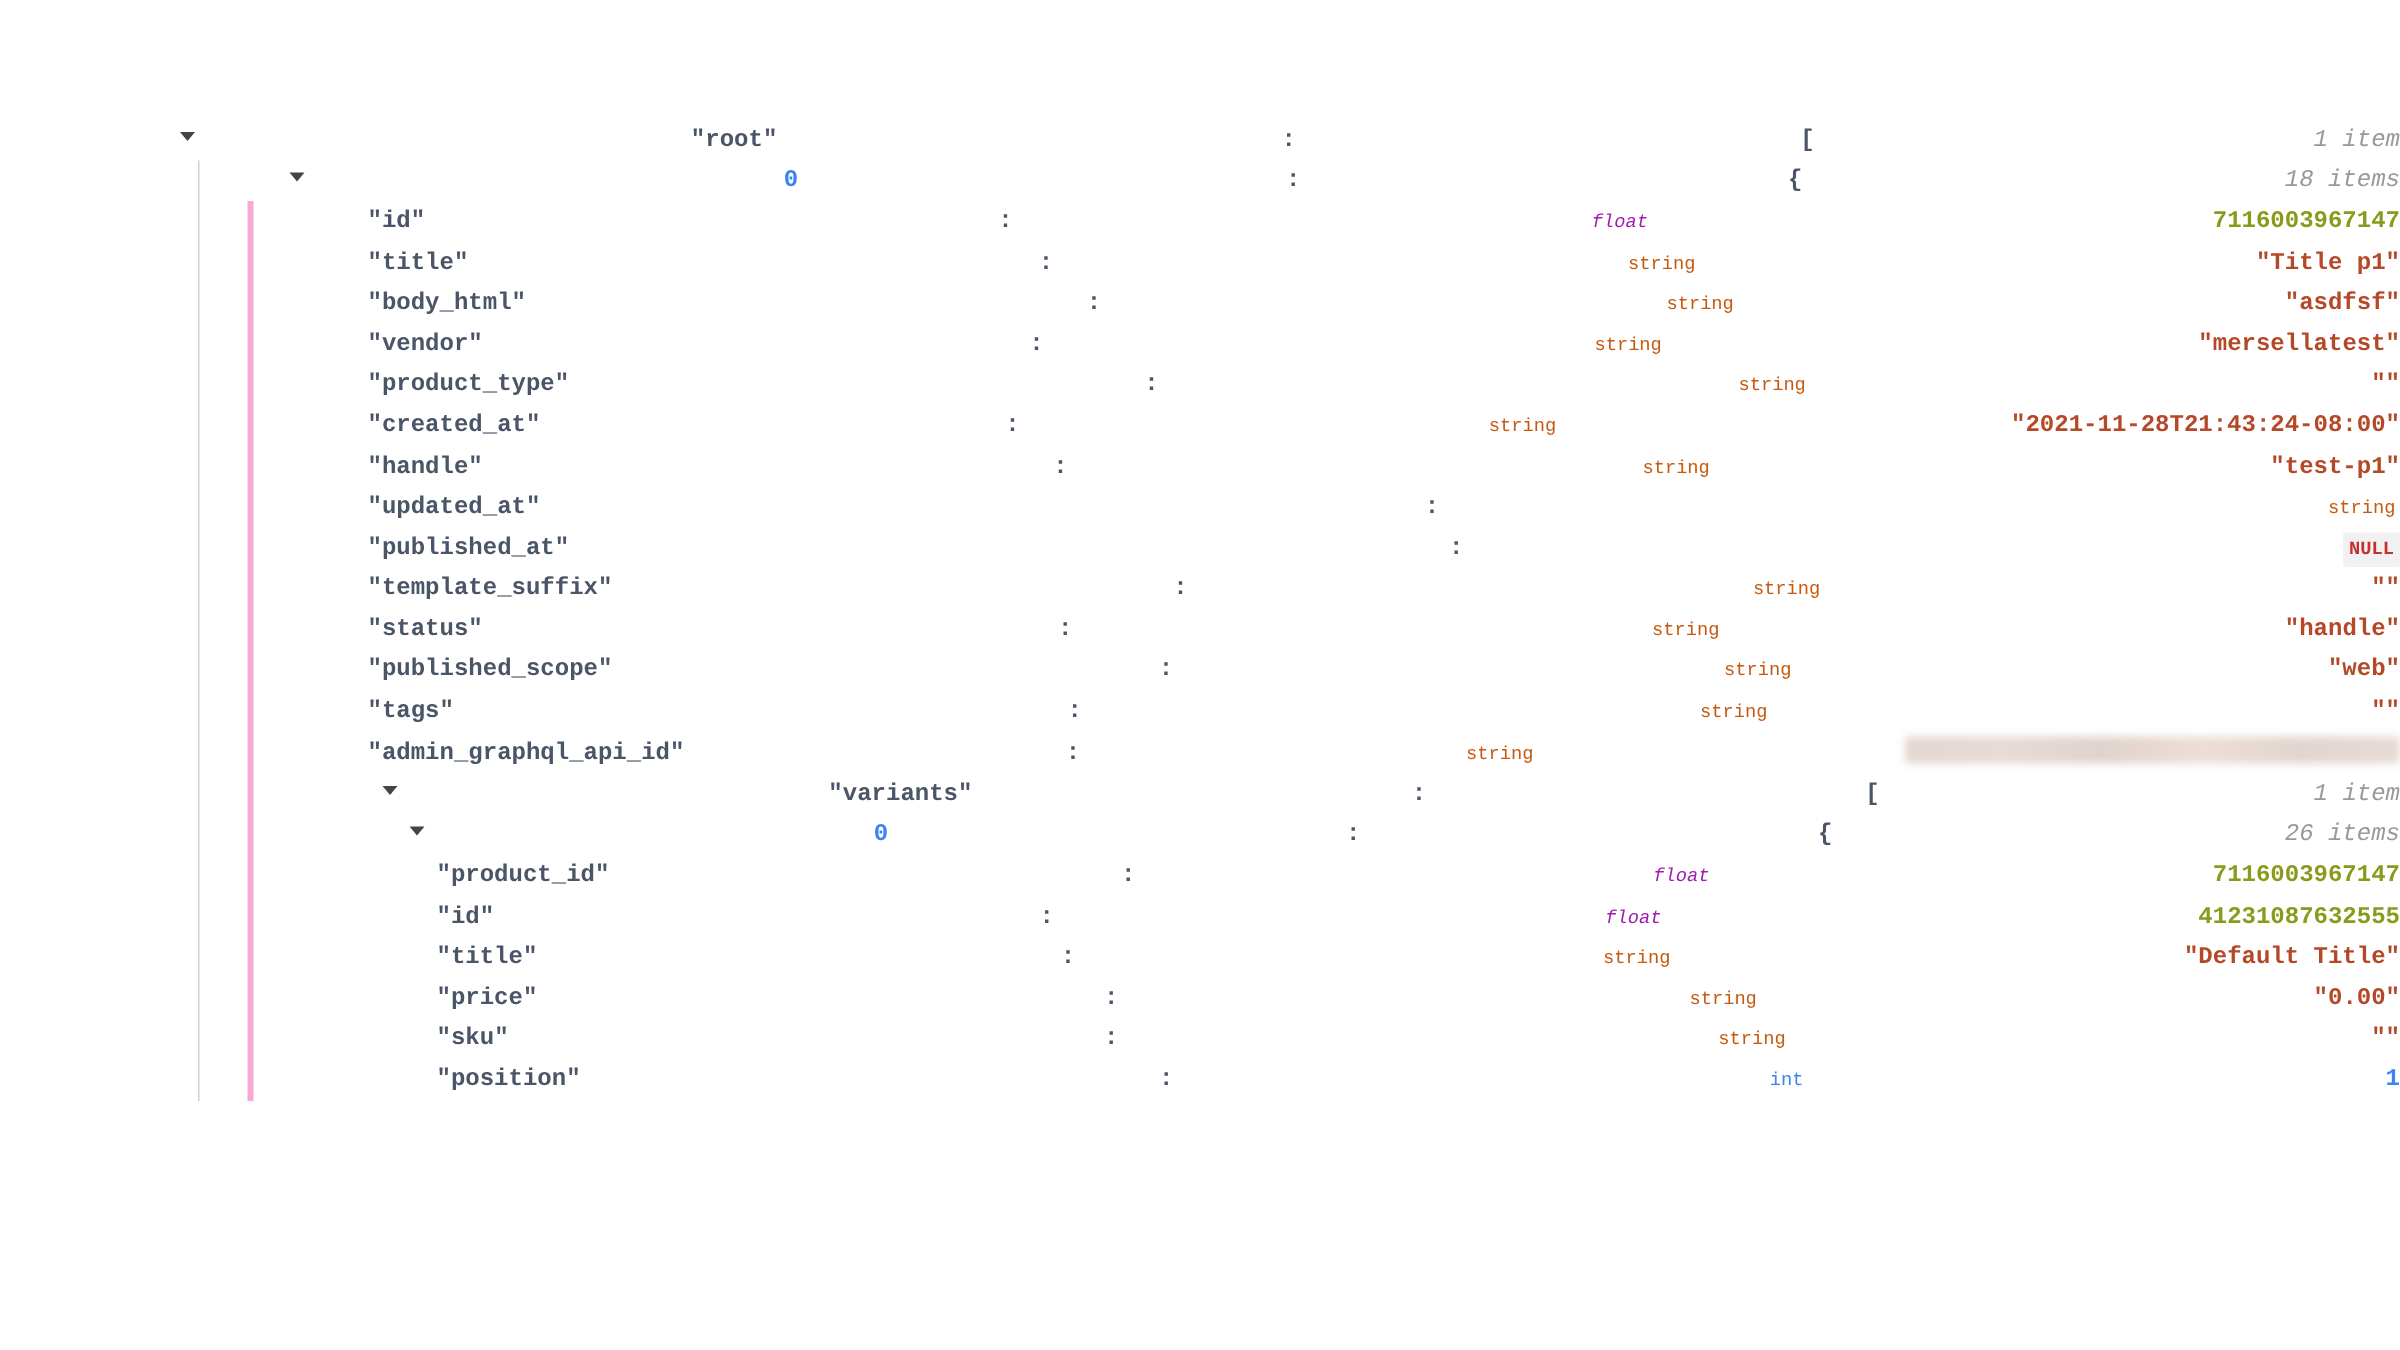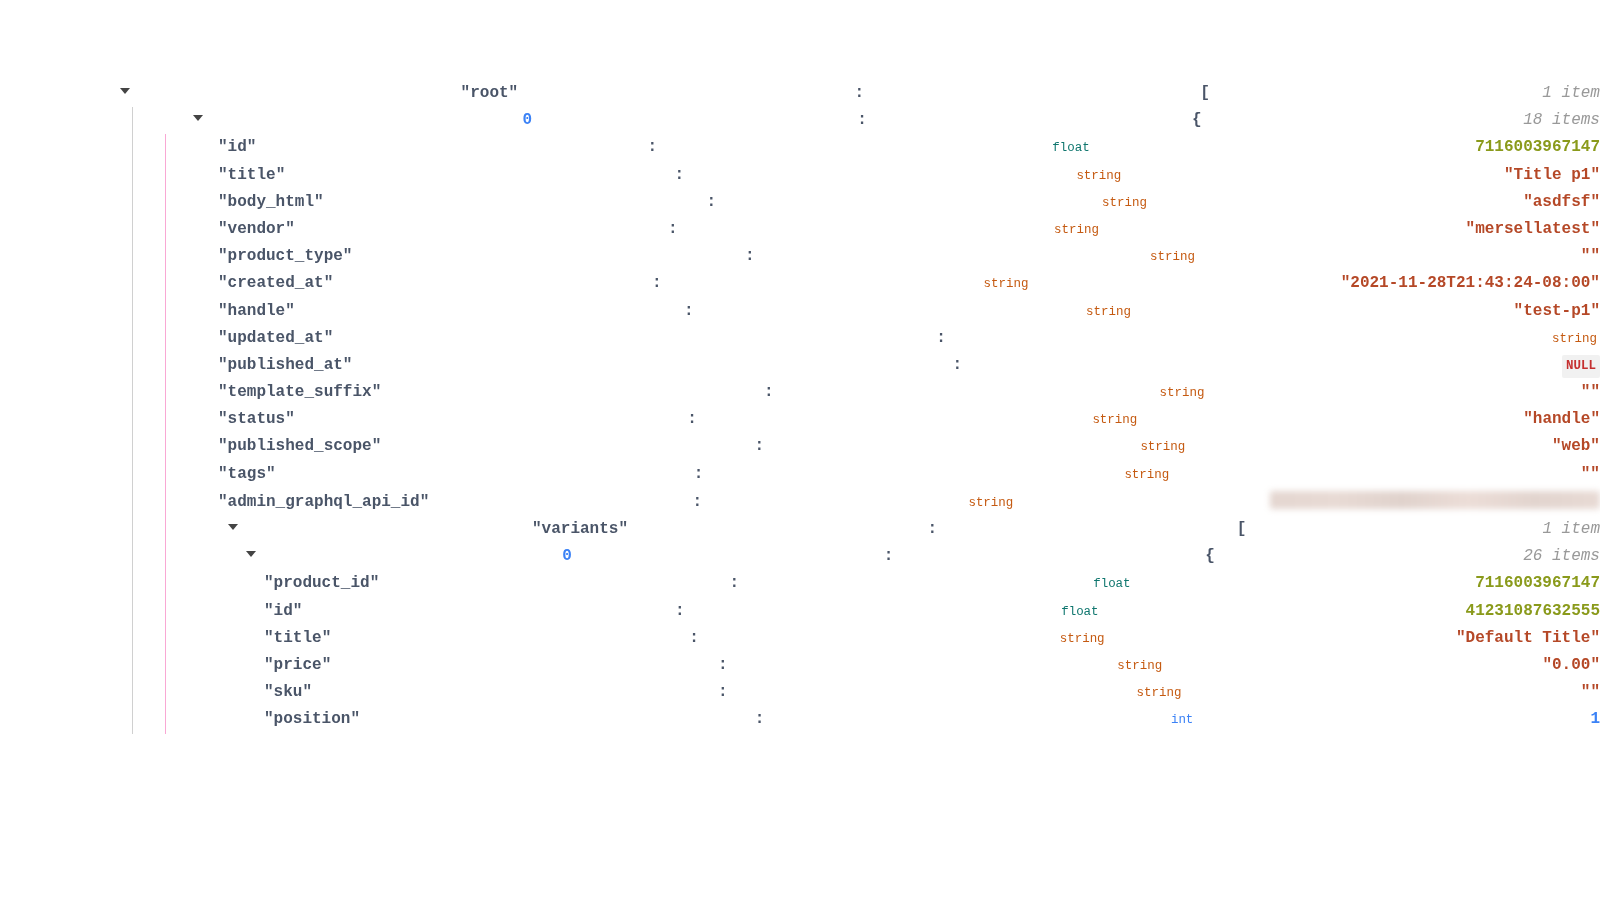--- a/index.html
+++ b/index.html
@@ -18,40 +18,40 @@
     justify-content: space-between;
   }
   .indent-0 { padding-left: 0; }
   .indent-1 { padding-left: 36px; }
   .indent-2 { padding-left: 52px; }
   .indent-3 { padding-left: 62px; }
   .indent-4 { padding-left: 80px; }
   .indent-5 { padding-left: 98px; }
 
   .guide-1 { border-left: 1px solid #d0d0d0; margin-left: 12px; padding-left: 24px; }
-  .guide-2 { border-left: 1px solid #f9a8d4; margin-left: 8px; padding-left: 0; }
+  .guide-2 { border-left: 4px solid #f9a8d4; margin-left: 8px; padding-left: 24px; }
 
   .toggle {
     display: inline-block;
     width: 0; height: 0;
     border-left: 5px solid transparent;
     border-right: 5px solid transparent;
     border-top: 6px solid #444;
     margin-right: 4px;
     position: relative;
     top: -3px;
     cursor: pointer;
   }
   .key { color: #4a5568; font-weight: bold; }
   .idx { color: #3b82f6; font-weight: bold; }
   .colon { color: #4a5568; font-weight: bold; }
   .brace { color: #4a5568; font-weight: bold; }
   .bracket { color: #4a5568; font-weight: bold; }
   .meta { color: #999; font-style: italic; margin-left: 6px; }
-  .type-float { color: #0f766e; font-size: 0.78em; margin: 0 4px; }
+  .type-float { color: #a21caf; font-size: 0.78em; margin: 0 4px; font-style: italic; }
   .type-string { color: #c55a11; font-size: 0.78em; margin: 0 3px; }
   .type-int { color: #3b82f6; font-size: 0.78em; margin: 0 12px; }
   .val-float { color: #8a9a1b; font-weight: bold; }
   .val-string { color: #b54827; font-weight: bold; }
   .val-int { color: #3b82f6; font-weight: bold; }
   .val-null {
     color: #c53030;
     font-weight: bold;
     font-size: 0.78em;
     background: #f1f1f1;

